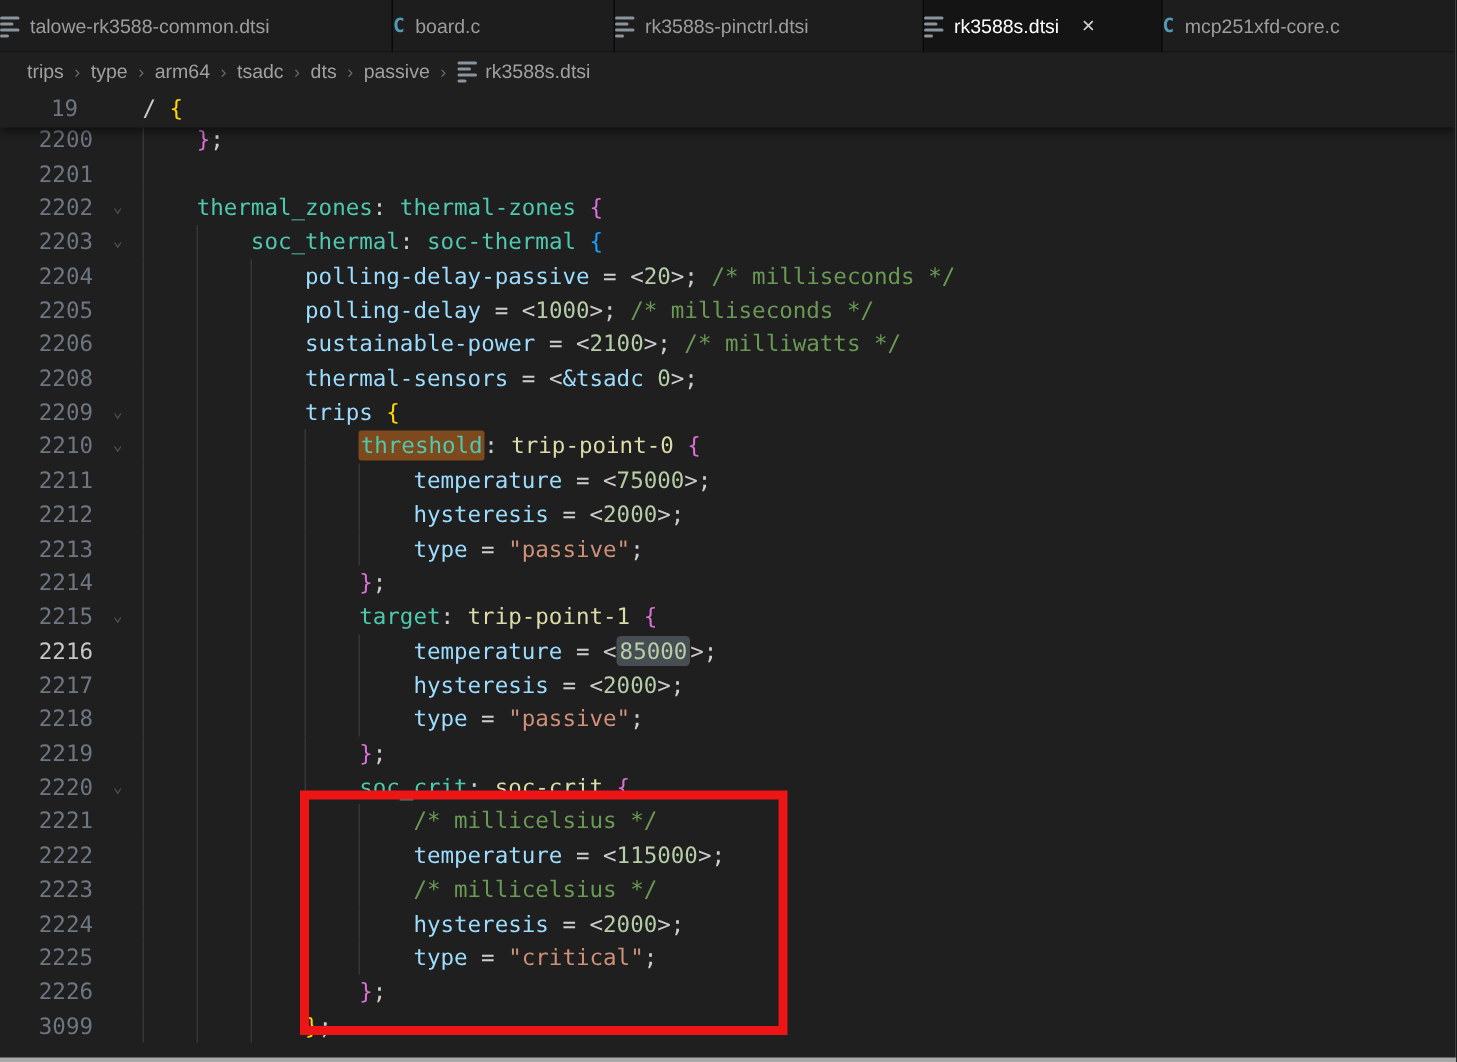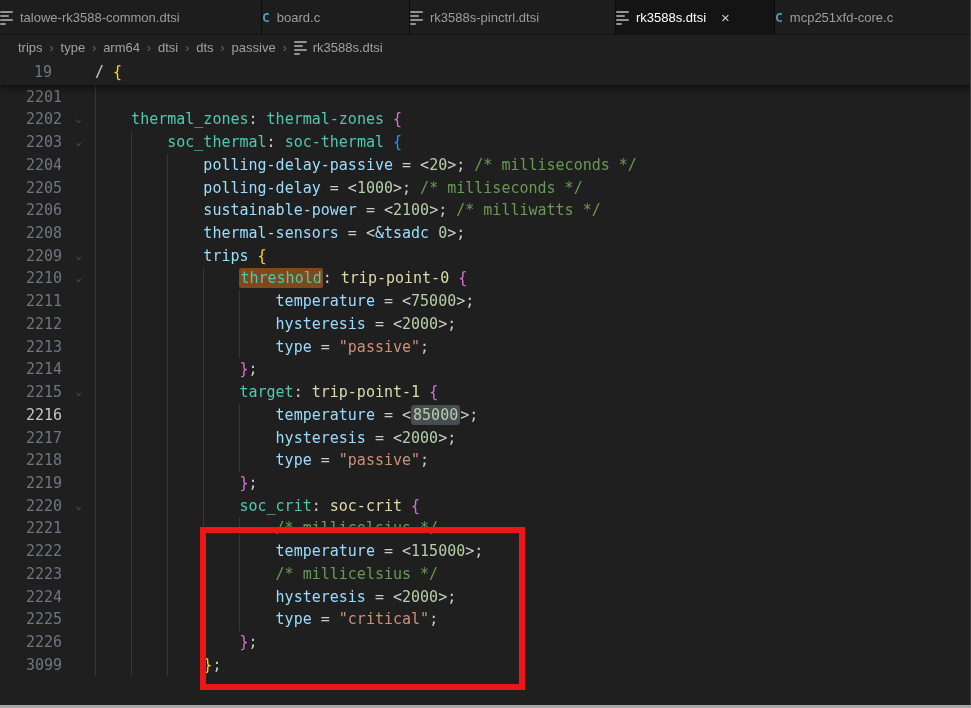--- a/index.html
+++ b/index.html
@@ -19,21 +19,21 @@
   .tab-close{margin-left:8px;color:#d0d0d0;font-size:15px;line-height:15px;}
   
   .breadcrumb{position:absolute;left:0;top:35px;width:971px;height:25px;display:flex;
               align-items:center;padding-left:18px;box-sizing:border-box;gap:7px;
               font-size:13px;color:var(--breadcrumb_fg,#a0a0a0);background:var(--editor_bg,#1f1f1f);}
   .crumb-sep{color:#6a6a6a;font-size:12px;}
   .crumb-file{display:flex;align-items:center;gap:6px;}
   
   .editor{position:absolute;left:0;top:60px;right:0;bottom:0;overflow:hidden;
           font-family:"DejaVu Sans Mono",monospace;font-size:15px;}
-  .lines{position:absolute;left:0;right:0;top:3px;}
+  .lines{position:absolute;left:0;right:0;top:22px;}
   .line{position:relative;height:22.73px;line-height:22.73px;white-space:nowrap;}
   .num{display:inline-block;width:62px;text-align:right;color:var(--line_number,#6e7681);
        vertical-align:top;}
   .num.cur{color:var(--line_number_active,#c6c6c6);}
   .fold{display:inline-block;width:33px;text-align:center;color:#555;font-size:11px;vertical-align:top;}
   .code{display:inline-block;white-space:pre;vertical-align:top;color:#cccccc;}
   .guide{position:absolute;top:0;bottom:0;width:1px;background:var(--indent_guide,#363636);}
   .hl-word{background:var(--word_highlight_bg,#7e4a1d);border-radius:2px;padding:1px 1px;}
   .hl-sel{background:var(--selection_bg,#474d52);border-radius:3px;padding:1px 2px;}
   
@@ -90,21 +90,21 @@
         <span>mcp251xfd-core.c</span>
       </div>
     </div>
   <div class="breadcrumb">
       <span>trips</span>
       <span class="crumb-sep">›</span>
       <span>type</span>
       <span class="crumb-sep">›</span>
       <span>arm64</span>
       <span class="crumb-sep">›</span>
-      <span>dtsi</span>
+      <span>tsadc</span>
       <span class="crumb-sep">›</span>
       <span>dts</span>
       <span class="crumb-sep">›</span>
       <span>passive</span>
       <span class="crumb-sep">›</span>
       <span class="crumb-file">
         <span class="dtsi-icon">
           <i></i>
           <i></i>
           <i></i>

